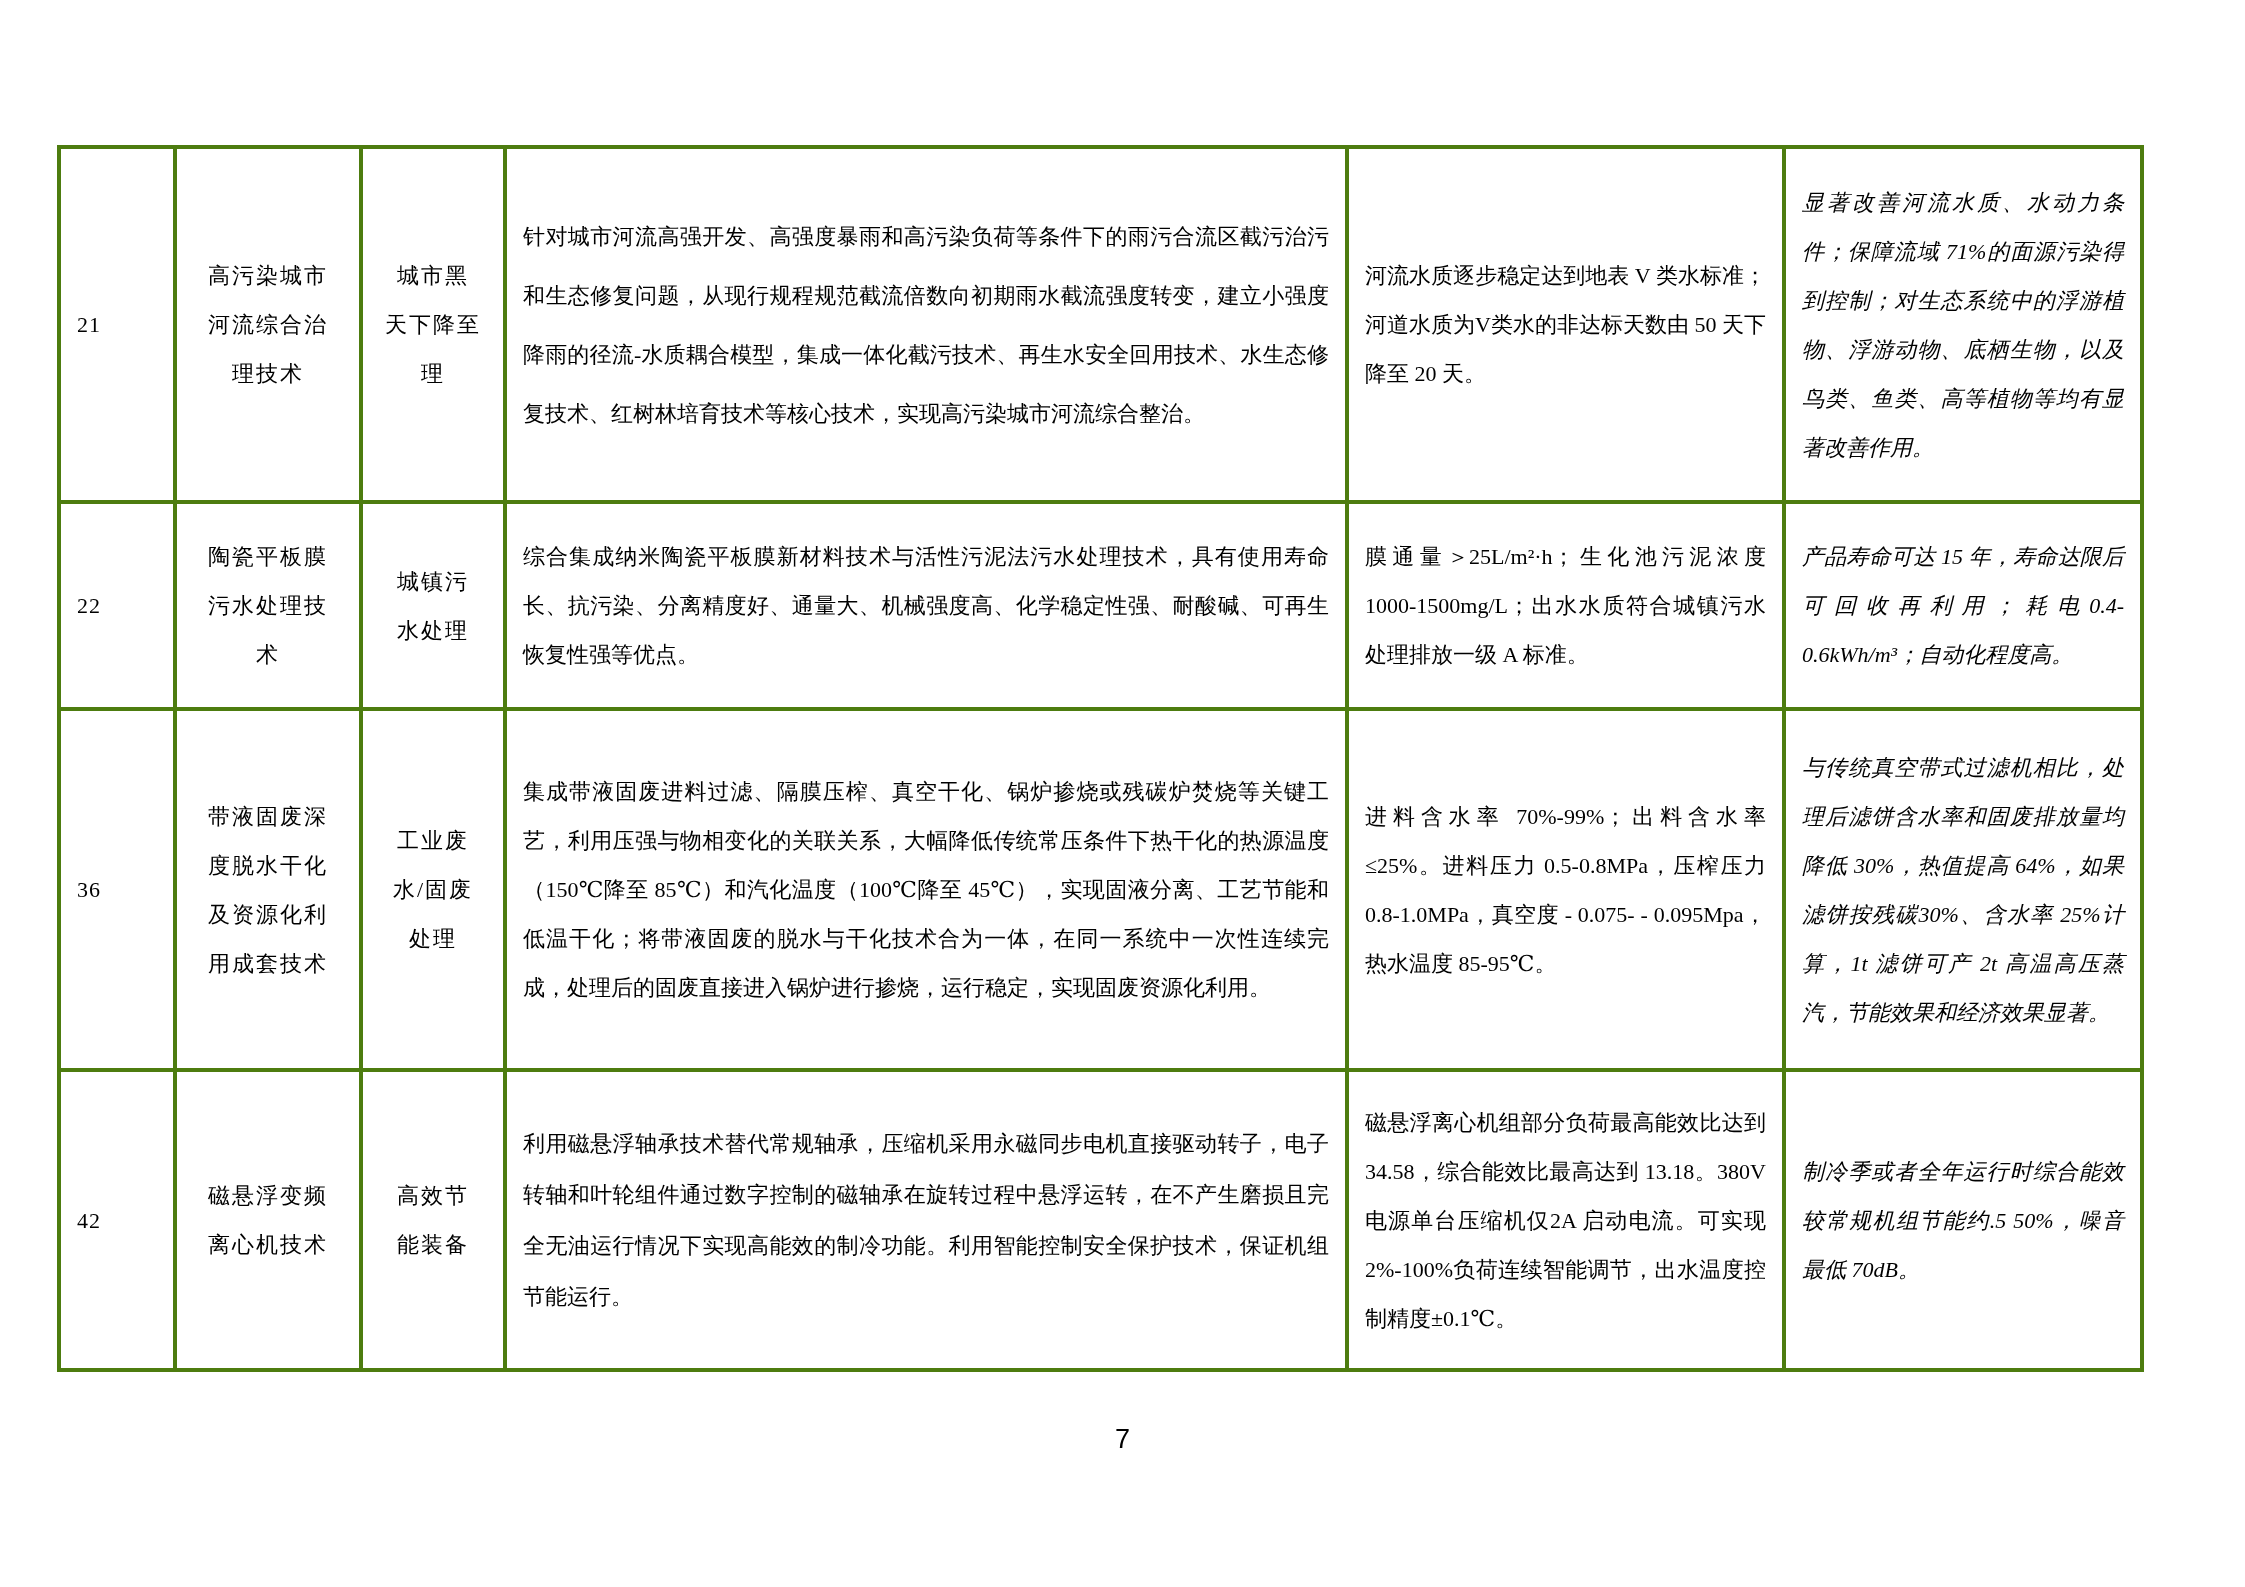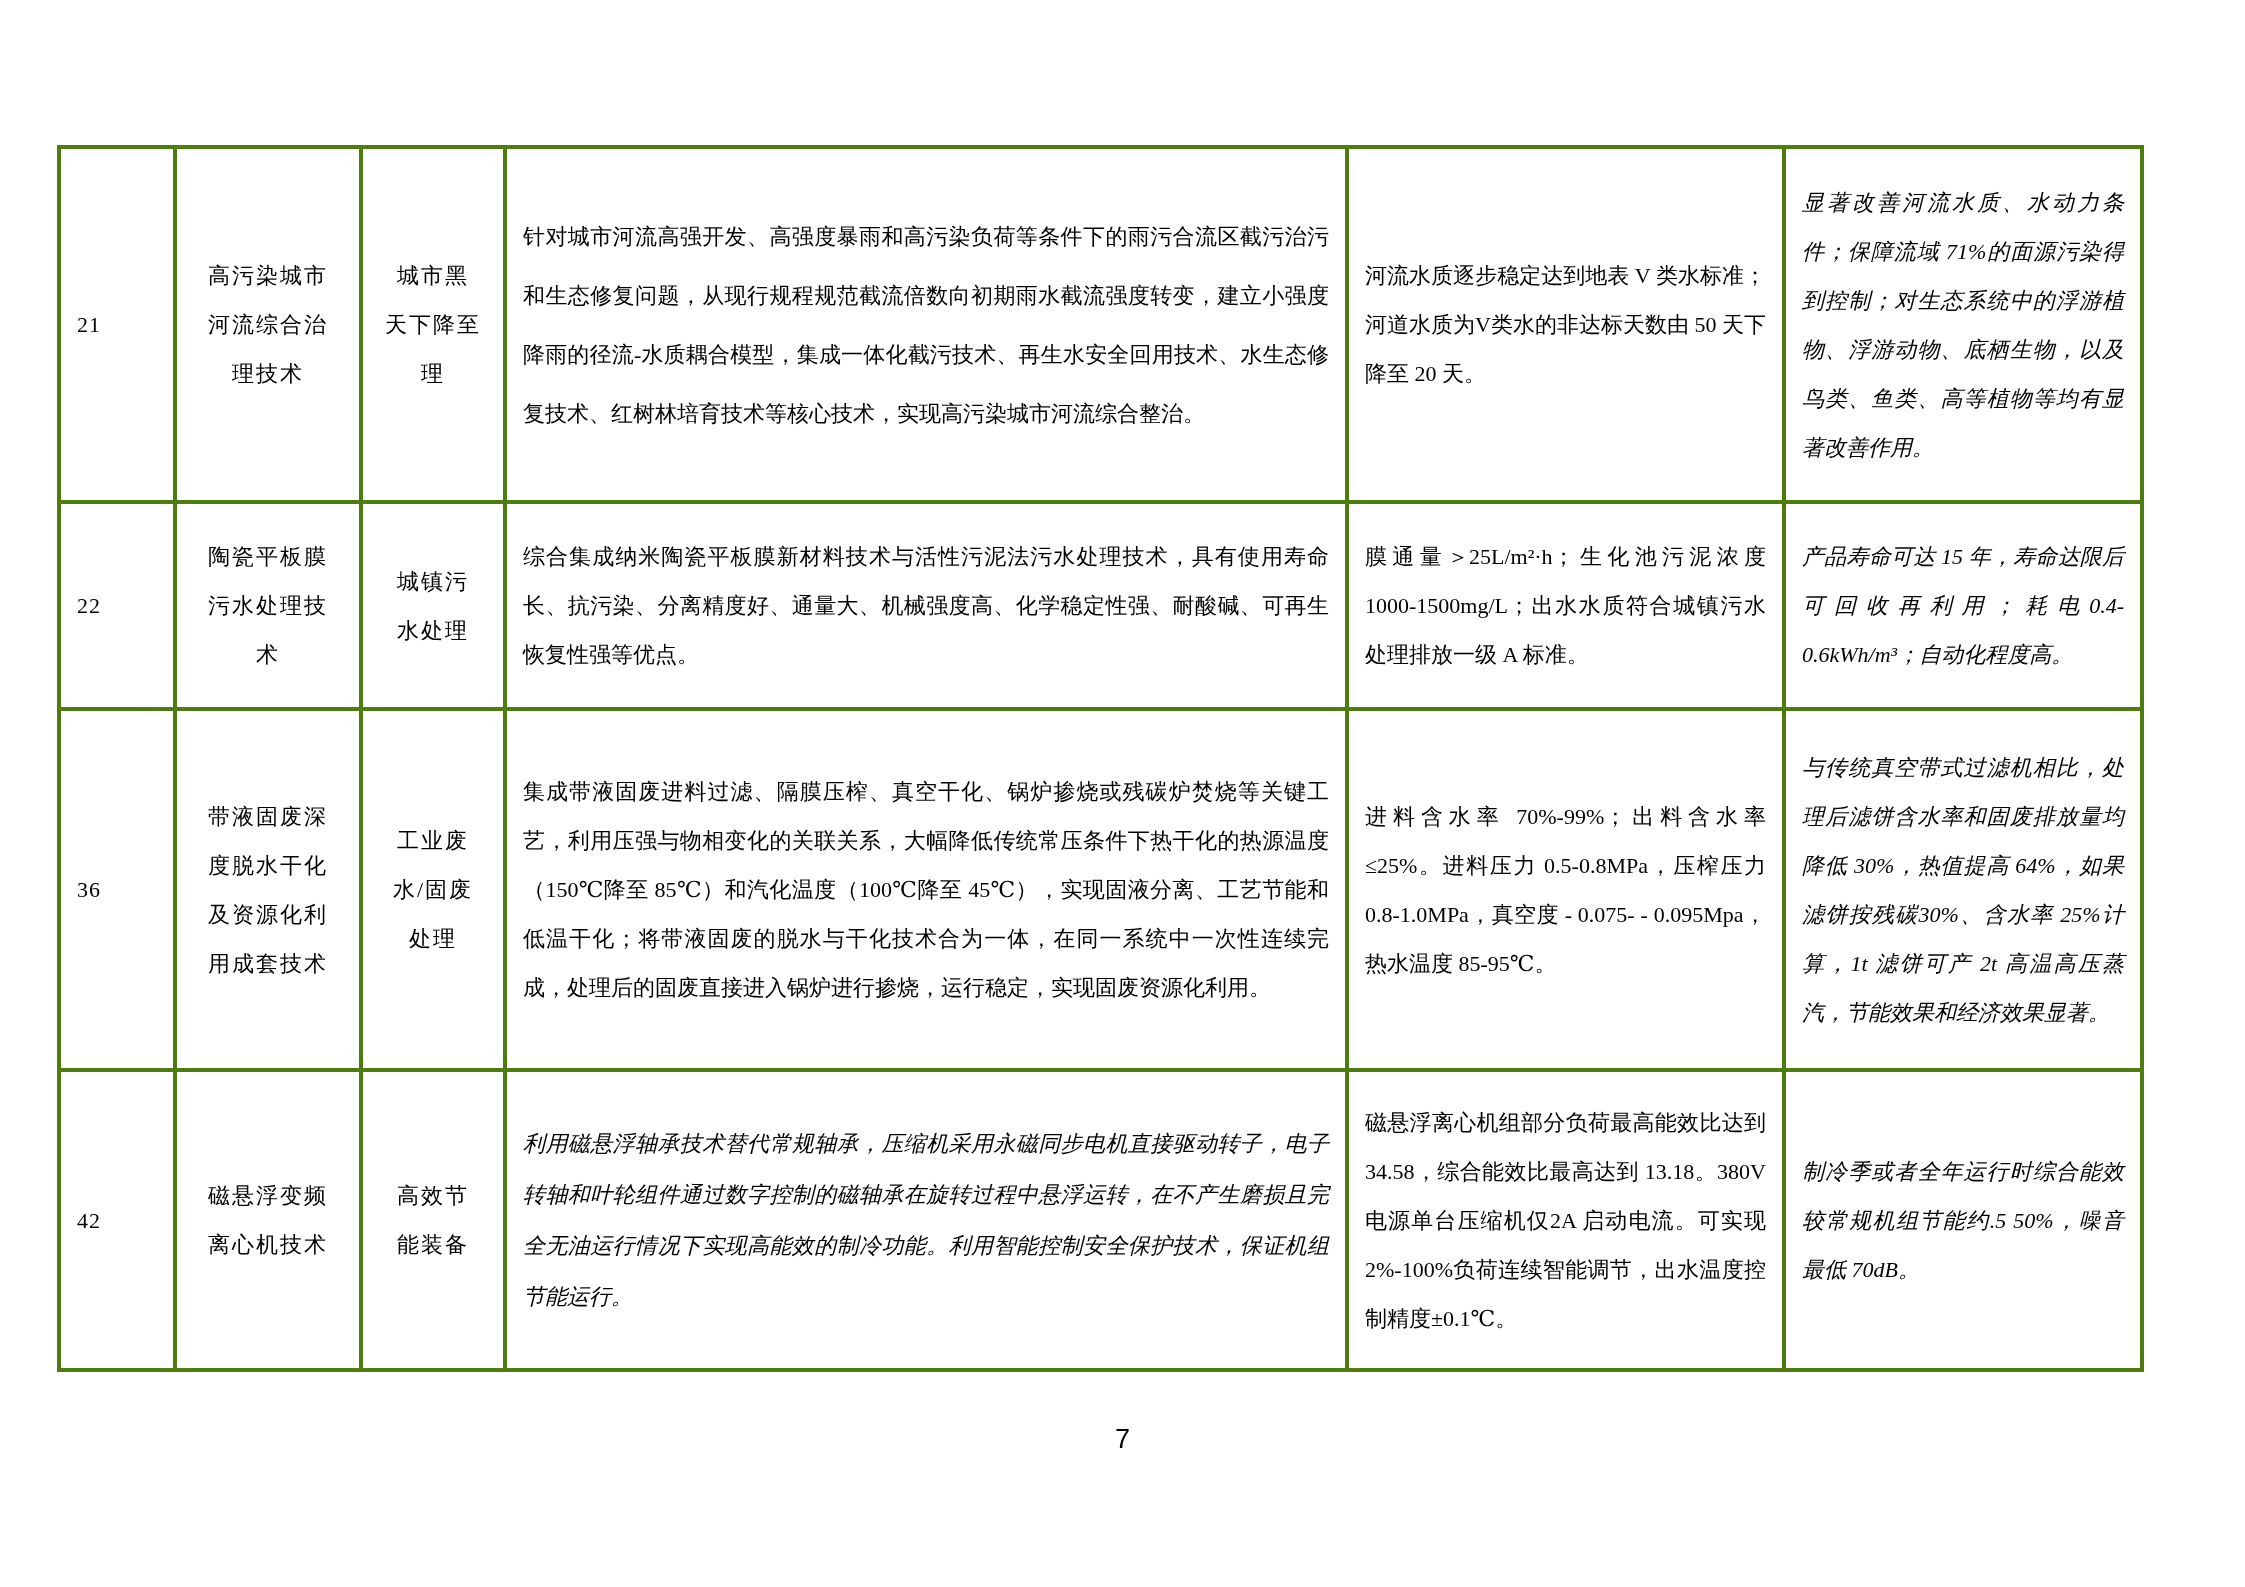--- a/index.html
+++ b/index.html
@@ -55,21 +55,21 @@
     line-height: 50px;
     letter-spacing: 2px;
     padding: 4px 6px;
   }
   td.c-desc {
     text-align: justify;
     line-height: 50px;
     padding: 4px 14px 4px 10px;
   }
   tr.row-0 td.c-desc { line-height: 59px; }
-  tr.row-3 td.c-desc { line-height: 51px; font-style: italic; }
+  tr.row-3 td.c-desc { line-height: 51px; }
   td.c-ind {
     text-align: justify;
     line-height: 49px;
     padding: 3px 12px 3px 10px;
     border-radius: 9px;
   }
   td.c-ben {
     text-align: justify;
     line-height: 49px;
     padding: 3px 12px;

